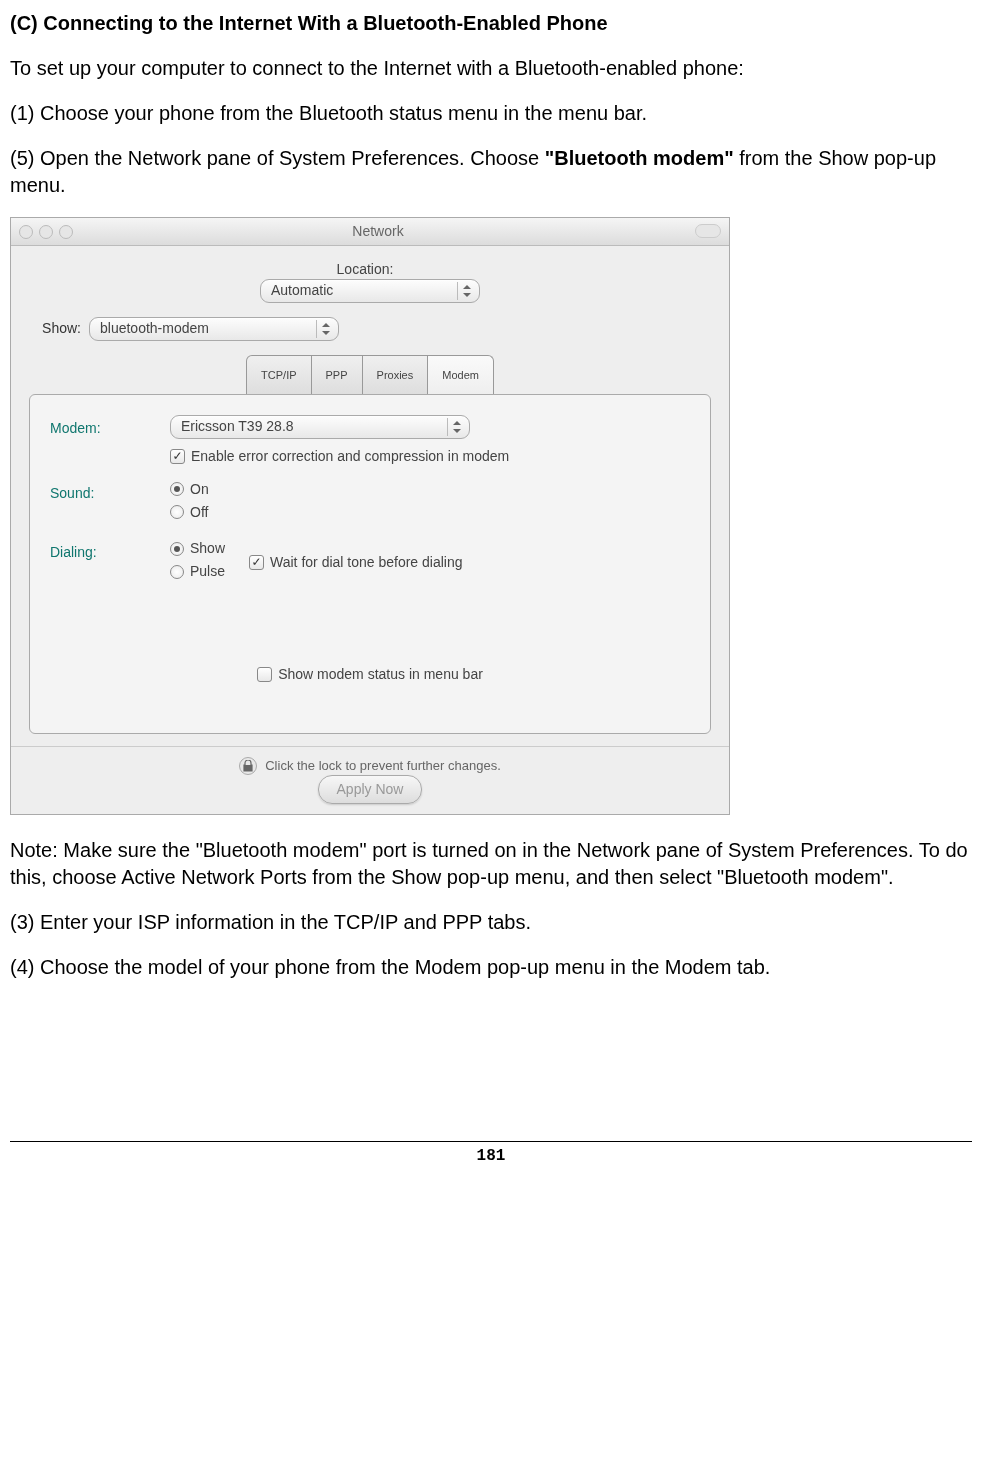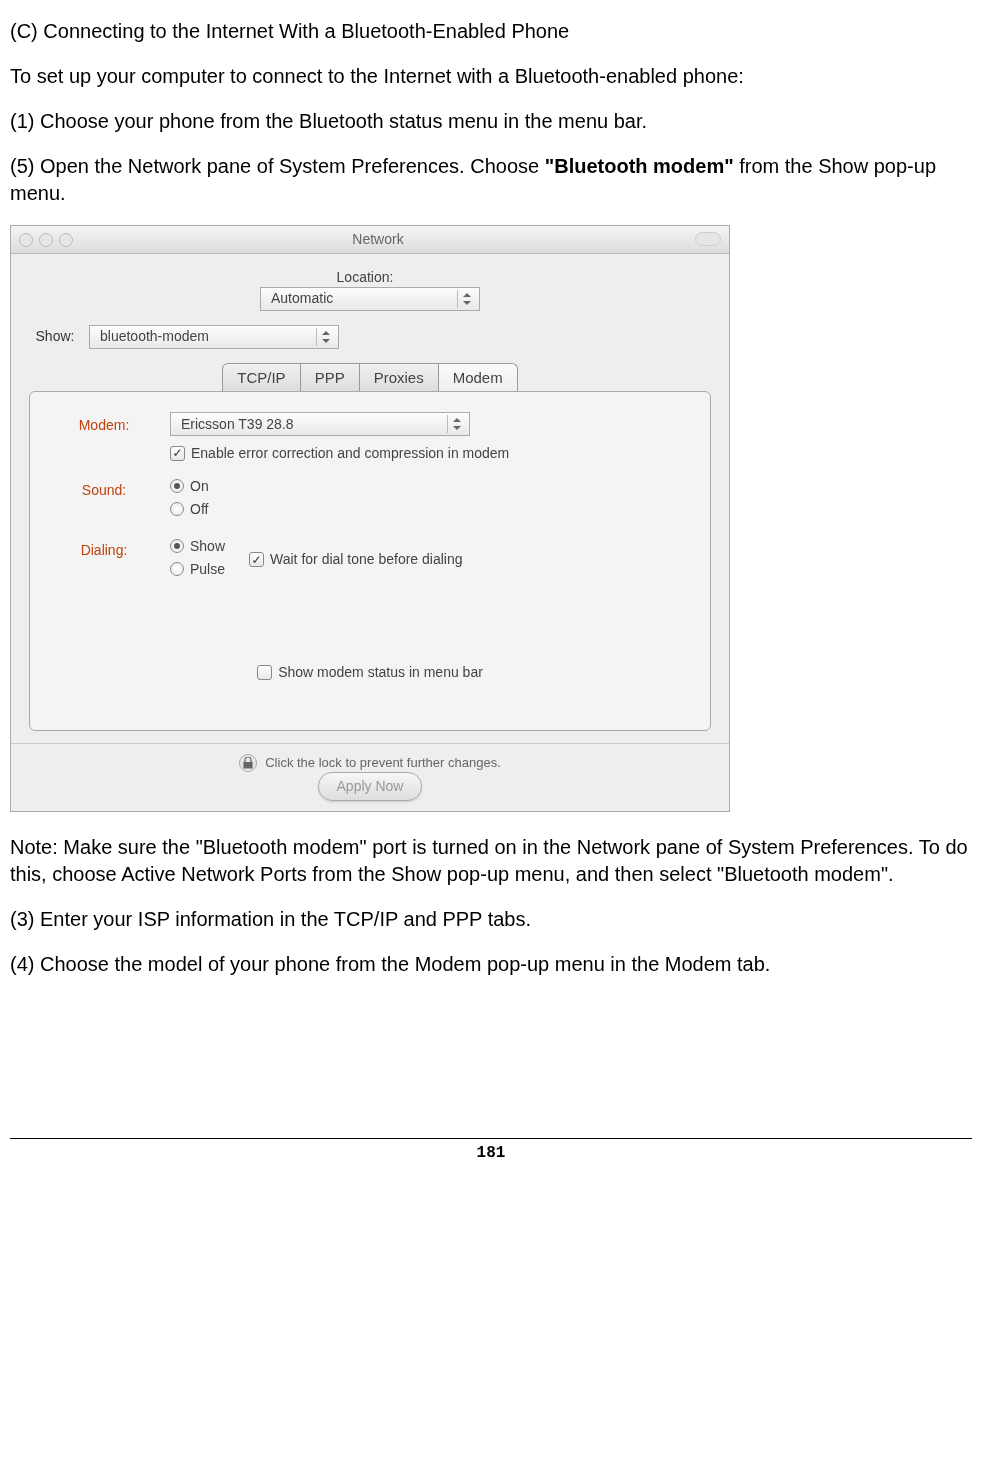--- a/index.html
+++ b/index.html
@@ -6,21 +6,21 @@
   body {
     margin: 0;
     padding: 10px;
     font-family: Arial, Helvetica, sans-serif;
     font-size: 20px;
     color: #000;
     background: #fff;
     width: 982px;
   }
   .content { line-height: 1.35; }
-  .heading { font-weight: normal; margin: 8px 0 18px 0; }
+  .heading { font-weight: bold; margin: 0 0 18px 0; }
   .para { margin: 0 0 18px 0; }
   .bold { font-weight: bold; }
   .screenshot {
     border: 1px solid #aaa;
     width: 720px;
     margin: 6px 0 22px 0;
     background: #eee;
     font-family: "Lucida Grande", Arial, sans-serif;
     font-size: 14px;
     color: #444;
@@ -46,56 +46,56 @@
   .hide-btn {
     position: absolute; right: 8px; top: 6px;
     width: 26px; height: 14px; border-radius: 8px;
     background: #e6e6e6; border: 1px solid #ccc;
   }
   .body-area { padding: 14px 18px 12px 18px; }
   .row {
     display: flex; align-items: center;
     margin-bottom: 14px;
   }
-  .rlabel-short { width: 60px; text-align: center; padding-right: 8px; color: #333; }
+  .rlabel-short { width: 60px; text-align: right; padding-right: 8px; color: #333; }
   .popup {
     display: flex; align-items: center; justify-content: space-between;
     background: linear-gradient(#fdfdfd, #e8e8e8);
-    border: 1px solid #aaa; border-radius: 0;
+    border: 1px solid #aaa; border-radius: 9px;
     padding: 3px 4px 3px 10px; height: 24px;
     box-shadow: 0 1px 0 rgba(255,255,255,0.6) inset;
   }
   .arrow-box {
     width: 18px; height: 18px; border-left: 1px solid #bbb;
     display: flex; flex-direction: column; align-items: center; justify-content: center;
     margin-left: 8px;
   }
   .arrow-box svg { display: block; }
   .tabs { display: flex; justify-content: center; margin: 6px 0 0 0; }
   .tab {
     border: 1px solid #999; border-bottom: none;
-    padding: 4px 14px; font-size: 15px;
+    padding: 12px 14px; font-size: 11px;
     background: linear-gradient(#f0f0f0, #ddd);
   }
   .tab.left { border-radius: 6px 0 0 0; }
   .tab.right { border-radius: 0 6px 0 0; }
   .tab.active {
     background: linear-gradient(#fafafa, #eee);
   }
   .tab + .tab { border-left: none; }
   .panel {
     border: 1px solid #aaa; border-radius: 6px;
     background: #f4f4f4;
     margin-top: -1px;
     padding: 20px 20px 18px 20px;
     min-height: 340px;
     position: relative;
   }
   .inner-row { display: flex; align-items: flex-start; margin-bottom: 14px; }
-  .inner-label { width: 120px; text-align: center; padding-right: 12px; padding-top: 4px; color: #c2410c; }
+  .inner-label { width: 120px; text-align: left; padding-right: 12px; padding-top: 4px; color: #0f766e; }
   .inner-content { flex: 1; }
   .checkbox-row { display: flex; align-items: center; gap: 6px; margin-top: 8px; }
   .chk {
     width: 15px; height: 15px; border: 1px solid #888; border-radius: 3px;
     background: linear-gradient(#fff, #e8e8e8);
     display: inline-flex; align-items: center; justify-content: center;
     font-size: 12px; color: #333;
   }
   .radio-row { display: flex; align-items: center; gap: 6px; margin-bottom: 4px; }
   .radio {

